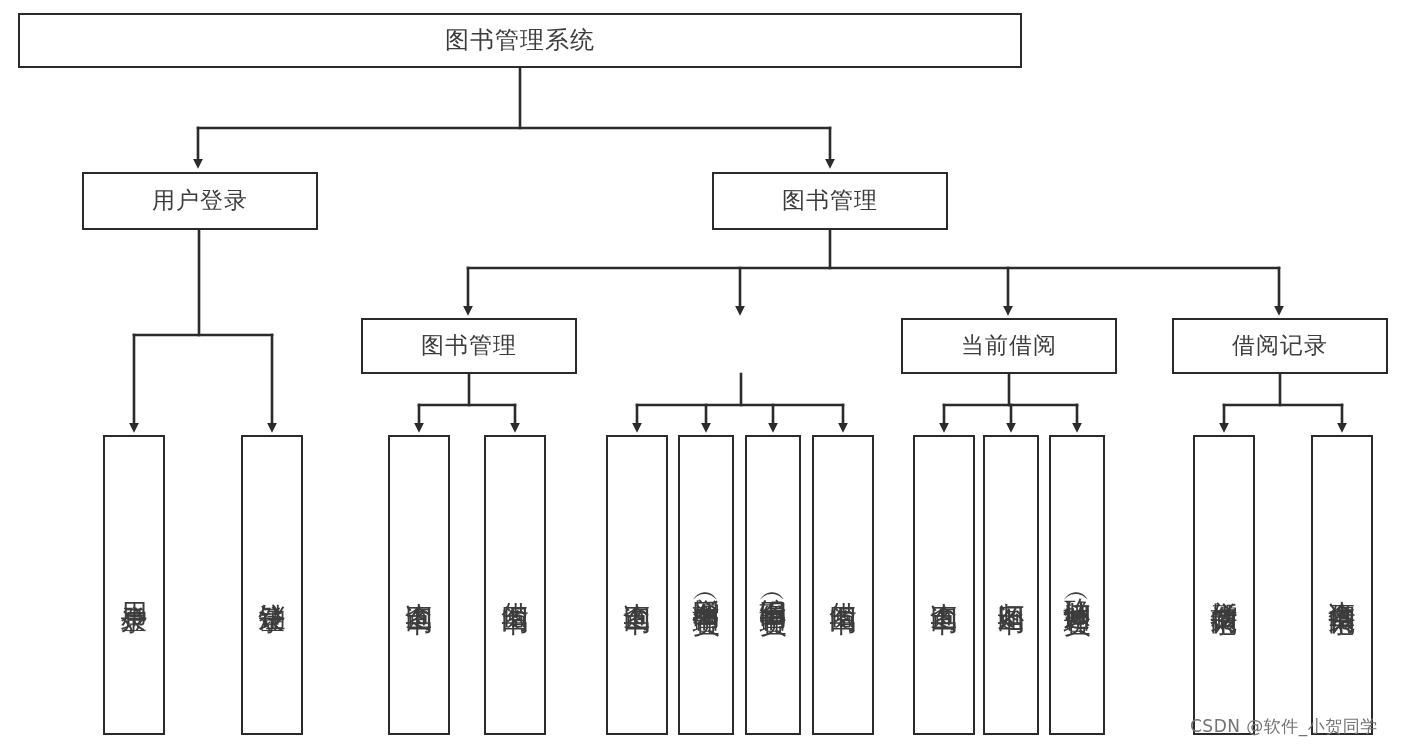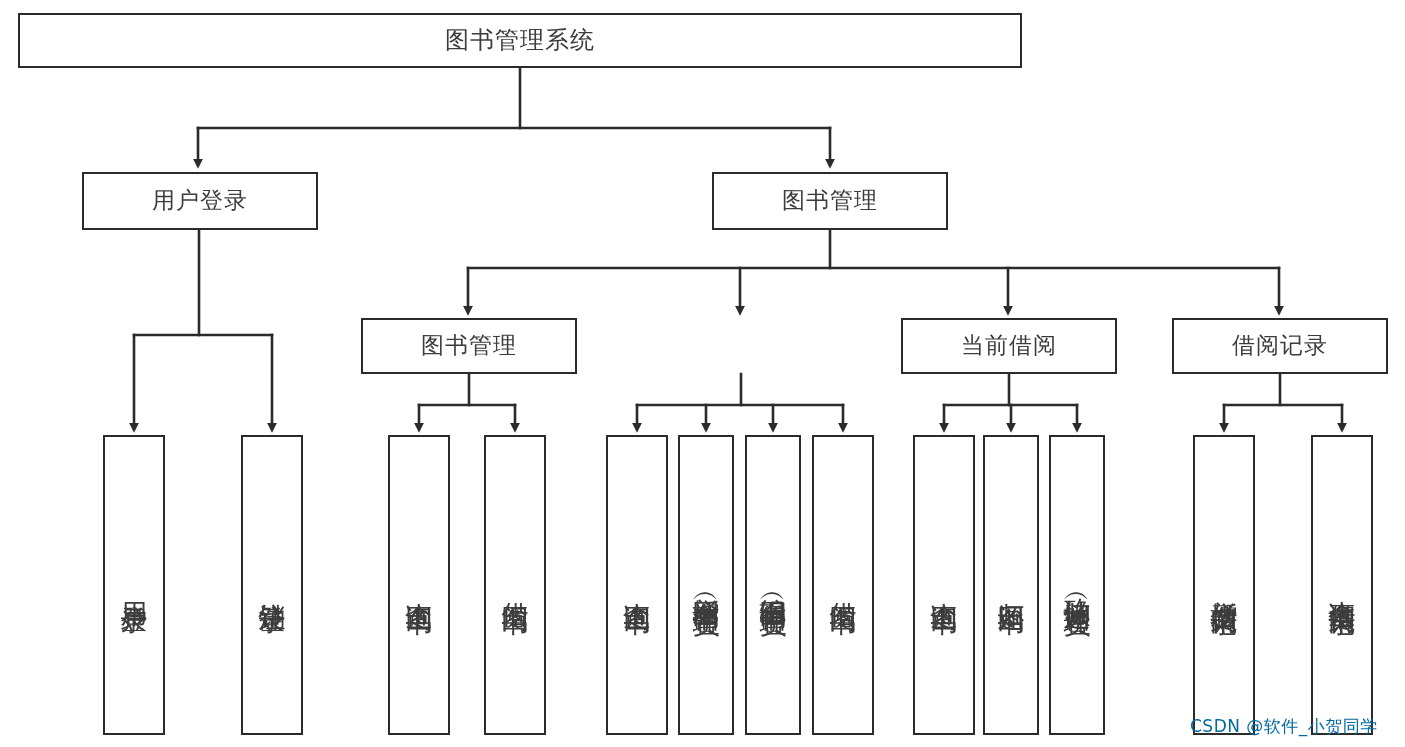--- a/index.html
+++ b/index.html
@@ -56,21 +56,21 @@
     writing-mode: vertical-rl;
     text-orientation: upright;
     font-size: 27px;
     line-height: 1.12;
     letter-spacing: 2px;
     white-space: normal;
     max-height: 100%;
   }
   .watermark {
     position: absolute;
-    color: #0369a1;
+    color: #737373;
     font-size: 17px;
     letter-spacing: 0.5px;
     z-index: 3;
     white-space: nowrap;
     user-select: none;
   }
 </style>
 </head>
 <body>
 

